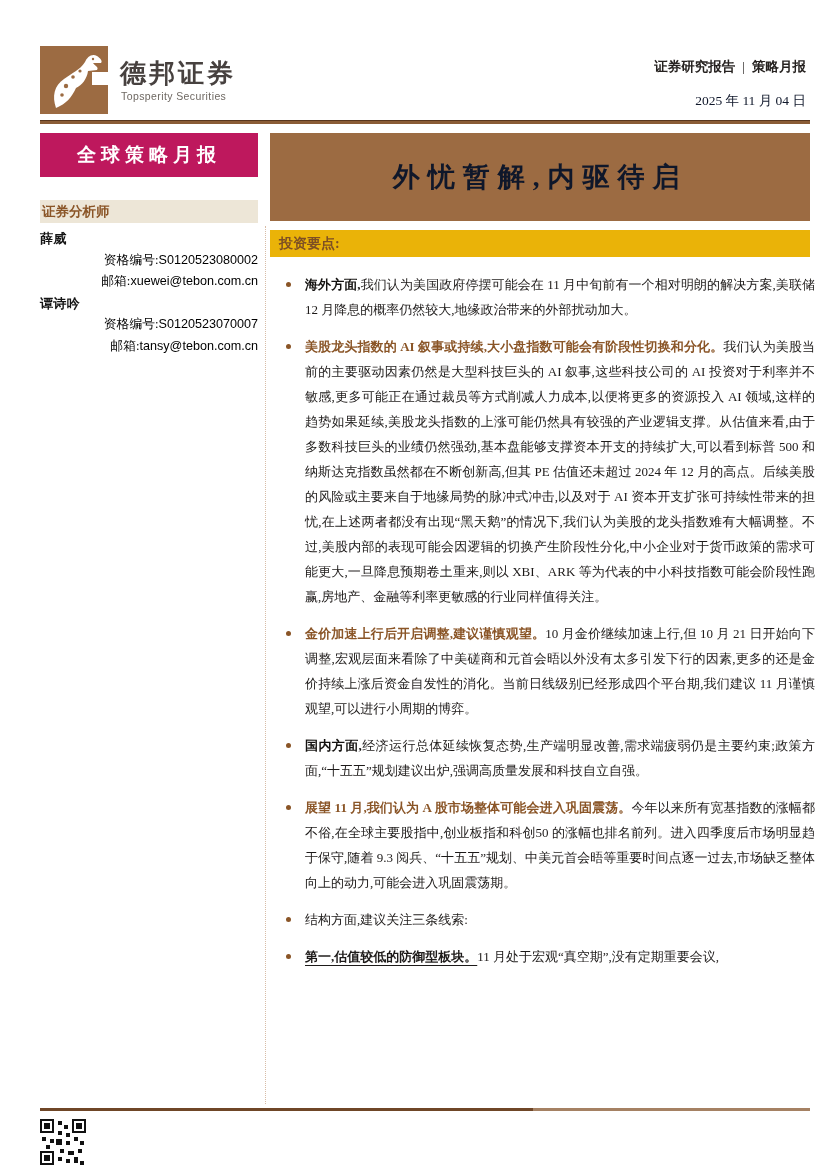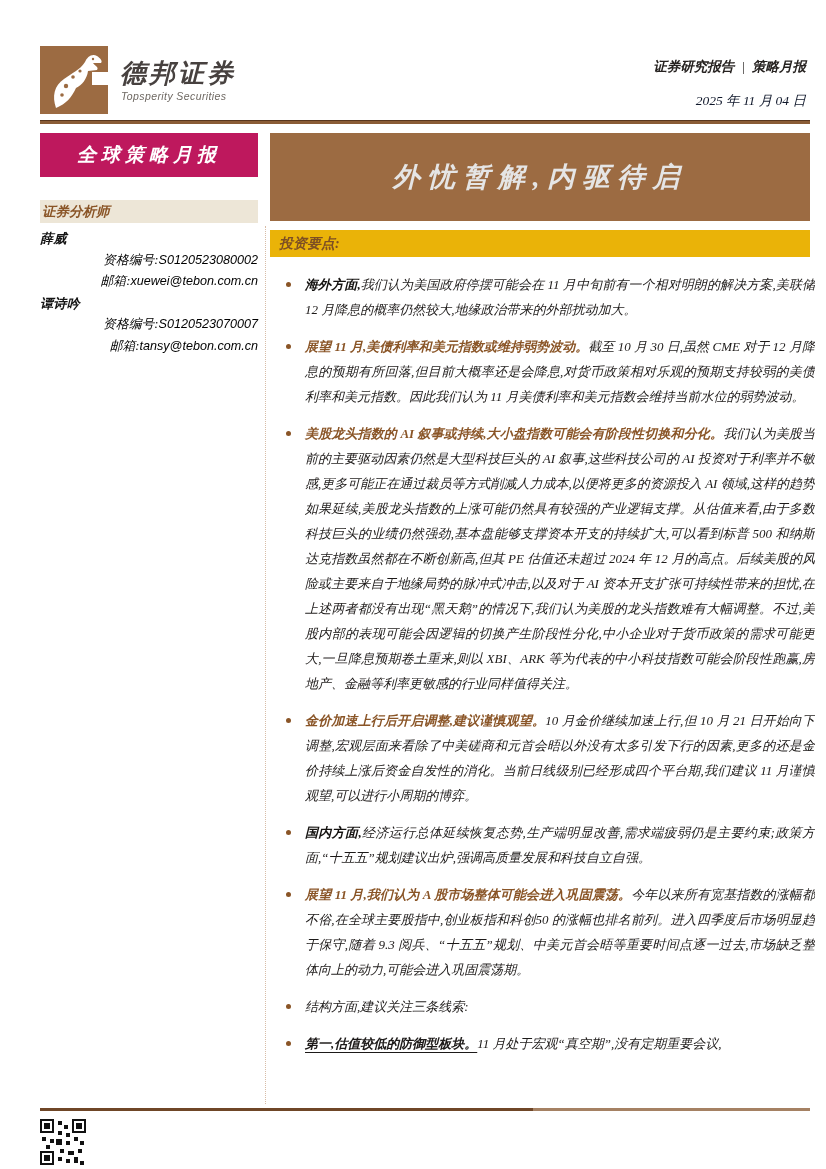--- a/index.html
+++ b/index.html
@@ -1,18 +1,18 @@
 <!DOCTYPE html>
 <html><head>
 <meta charset="utf-8">
 <style>
   html,body{margin:0;padding:0;background:#fff;}
   .page{
     position:relative; width:826px; height:1169px; background:#fff;
-    font-family:"Liberation Serif", serif; color:#231f1e; overflow:hidden;font-style:italic;
+    font-family:"Liberation Serif", serif; color:#231f1e; overflow:hidden;
   }
   
   .logo-box{position:absolute;left:40px;top:46px;width:68px;height:68px;}
   .brand-cn{position:absolute;left:120px;top:56px;font-family:"Liberation Sans",sans-serif;
     font-weight:bold;font-size:26px;color:#47413f;letter-spacing:3px;}
   .brand-en{position:absolute;left:121px;top:90px;font-family:"Liberation Sans",sans-serif;
     font-size:10.5px;color:#6e6862;letter-spacing:.4px;}
   .report-type{position:absolute;right:20px;top:58px;font-size:13.5px;font-weight:bold;color:#262220;}
   .report-type .pipe{margin:0 7px;font-weight:normal;color:#262220;}
   .report-date{position:absolute;right:20px;top:92px;font-size:13.5px;color:#0f172a;}
@@ -25,21 +25,21 @@
   .analyst-strip{position:absolute;left:40px;top:200px;width:218px;height:23px;background:#ede6d7;
     color:#8a5527;font-weight:bold;font-size:13.5px;display:flex;align-items:center;padding-left:2px;box-sizing:border-box;}
   .analysts{position:absolute;left:40px;top:228px;width:218px;font-size:12.8px;line-height:21.5px;}
   .analyst-name{font-weight:bold;font-size:13.2px;color:#141414;}
   .analyst-row{color:#000000;text-align:right;}
   .analyst-row .mono{font-family:"Liberation Sans",sans-serif;font-size:12.6px;}
   .v-divider{position:absolute;left:265px;top:226px;height:878px;width:0;
     border-left:1px dotted #d8bca6;}
   
   .title-banner{position:absolute;left:270px;top:133px;width:540px;height:88px;background:#9c6b42;
-    color:#e5e5e5;font-weight:bold;font-size:27px;letter-spacing:8px;
+    color:#0f172a;font-weight:bold;font-size:27px;letter-spacing:8px;
     display:flex;align-items:center;justify-content:center;}
   .keypoints-strip{position:absolute;left:270px;top:230px;width:540px;height:27px;background:#eab308;
     color:#7d4f24;font-weight:bold;font-size:14px;display:flex;align-items:center;padding-left:9px;box-sizing:border-box;}
   .bullets{position:absolute;left:270px;top:267px;width:540px;height:836px;overflow:hidden;
     margin:5px;padding:0;list-style:none;font-size:13px;line-height:25px;}
   .bullets li{position:relative;padding-left:30px;margin:0 0 12px 0;text-align:justify;color:#1d1a19;}
   .bullets li::before{content:"";position:absolute;left:11px;top:10px;width:5px;height:5px;
     border-radius:50%;background:#8a5527;}
   .lead{font-weight:bold;}
   li.lead-black .lead{color:#141210;}
@@ -87,21 +87,20 @@
     <div class="analyst-row"><span>邮箱:</span><span class="mono">tansy@tebon.com.cn</span></div>
   </div>
 
   <div class="v-divider"></div>
 
   <div class="title-banner">外忧暂解,内驱待启</div>
   <div class="keypoints-strip">投资要点:</div>
 
   <ul class="bullets">
     <li class="lead-black"><span class="lead">海外方面,</span><span>我们认为美国政府停摆可能会在 11 月中旬前有一个相对明朗的解决方案,美联储 12 月降息的概率仍然较大,地缘政治带来的外部扰动加大。</span></li>
-    <li class="lead-brown"><span class="lead">展望 11 月,美债利率和美元指数或维持弱势波动。</span><span>截至 10 月 30 日,虽然 CME 对于 12 月降息的预期有所回落,但目前大概率还是会降息,对货币政策相对乐观的预期支持较弱的美债利率和美元指数。因此我们认为 11 月美债利率和美元指数会维持当前水位的弱势波动。</span></li>
     <li class="lead-brown"><span class="lead">美股龙头指数的 AI 叙事或持续,大小盘指数可能会有阶段性切换和分化。</span><span>我们认为美股当前的主要驱动因素仍然是大型科技巨头的 AI 叙事,这些科技公司的 AI 投资对于利率并不敏感,更多可能正在通过裁员等方式削减人力成本,以便将更多的资源投入 AI 领域,这样的趋势如果延续,美股龙头指数的上涨可能仍然具有较强的产业逻辑支撑。从估值来看,由于多数科技巨头的业绩仍然强劲,基本盘能够支撑资本开支的持续扩大,可以看到标普 500 和纳斯达克指数虽然都在不断创新高,但其 PE 估值还未超过 2024 年 12 月的高点。后续美股的风险或主要来自于地缘局势的脉冲式冲击,以及对于 AI 资本开支扩张可持续性带来的担忧,在上述两者都没有出现“黑天鹅”的情况下,我们认为美股的龙头指数难有大幅调整。不过,美股内部的表现可能会因逻辑的切换产生阶段性分化,中小企业对于货币政策的需求可能更大,一旦降息预期卷土重来,则以 XBI、ARK 等为代表的中小科技指数可能会阶段性跑赢,房地产、金融等利率更敏感的行业同样值得关注。</span></li>
     <li class="lead-brown"><span class="lead">金价加速上行后开启调整,建议谨慎观望。</span><span>10 月金价继续加速上行,但 10 月 21 日开始向下调整,宏观层面来看除了中美磋商和元首会晤以外没有太多引发下行的因素,更多的还是金价持续上涨后资金自发性的消化。当前日线级别已经形成四个平台期,我们建议 11 月谨慎观望,可以进行小周期的博弈。</span></li>
     <li class="lead-black"><span class="lead">国内方面,</span><span>经济运行总体延续恢复态势,生产端明显改善,需求端疲弱仍是主要约束;政策方面,“十五五”规划建议出炉,强调高质量发展和科技自立自强。</span></li>
     <li class="lead-brown"><span class="lead">展望 11 月,我们认为 A 股市场整体可能会进入巩固震荡。</span><span>今年以来所有宽基指数的涨幅都不俗,在全球主要股指中,创业板指和科创50 的涨幅也排名前列。进入四季度后市场明显趋于保守,随着 9.3 阅兵、“十五五”规划、中美元首会晤等重要时间点逐一过去,市场缺乏整体向上的动力,可能会进入巩固震荡期。</span></li>
     <li class="plain"><span class="lead"></span><span>结构方面,建议关注三条线索:</span></li>
     <li class="lead-underline"><span class="lead">第一,估值较低的防御型板块。</span><span>11 月处于宏观“真空期”,没有定期重要会议,</span></li>
   </ul>
 
   <div class="footer-rule"></div>
   <div class="qr">

